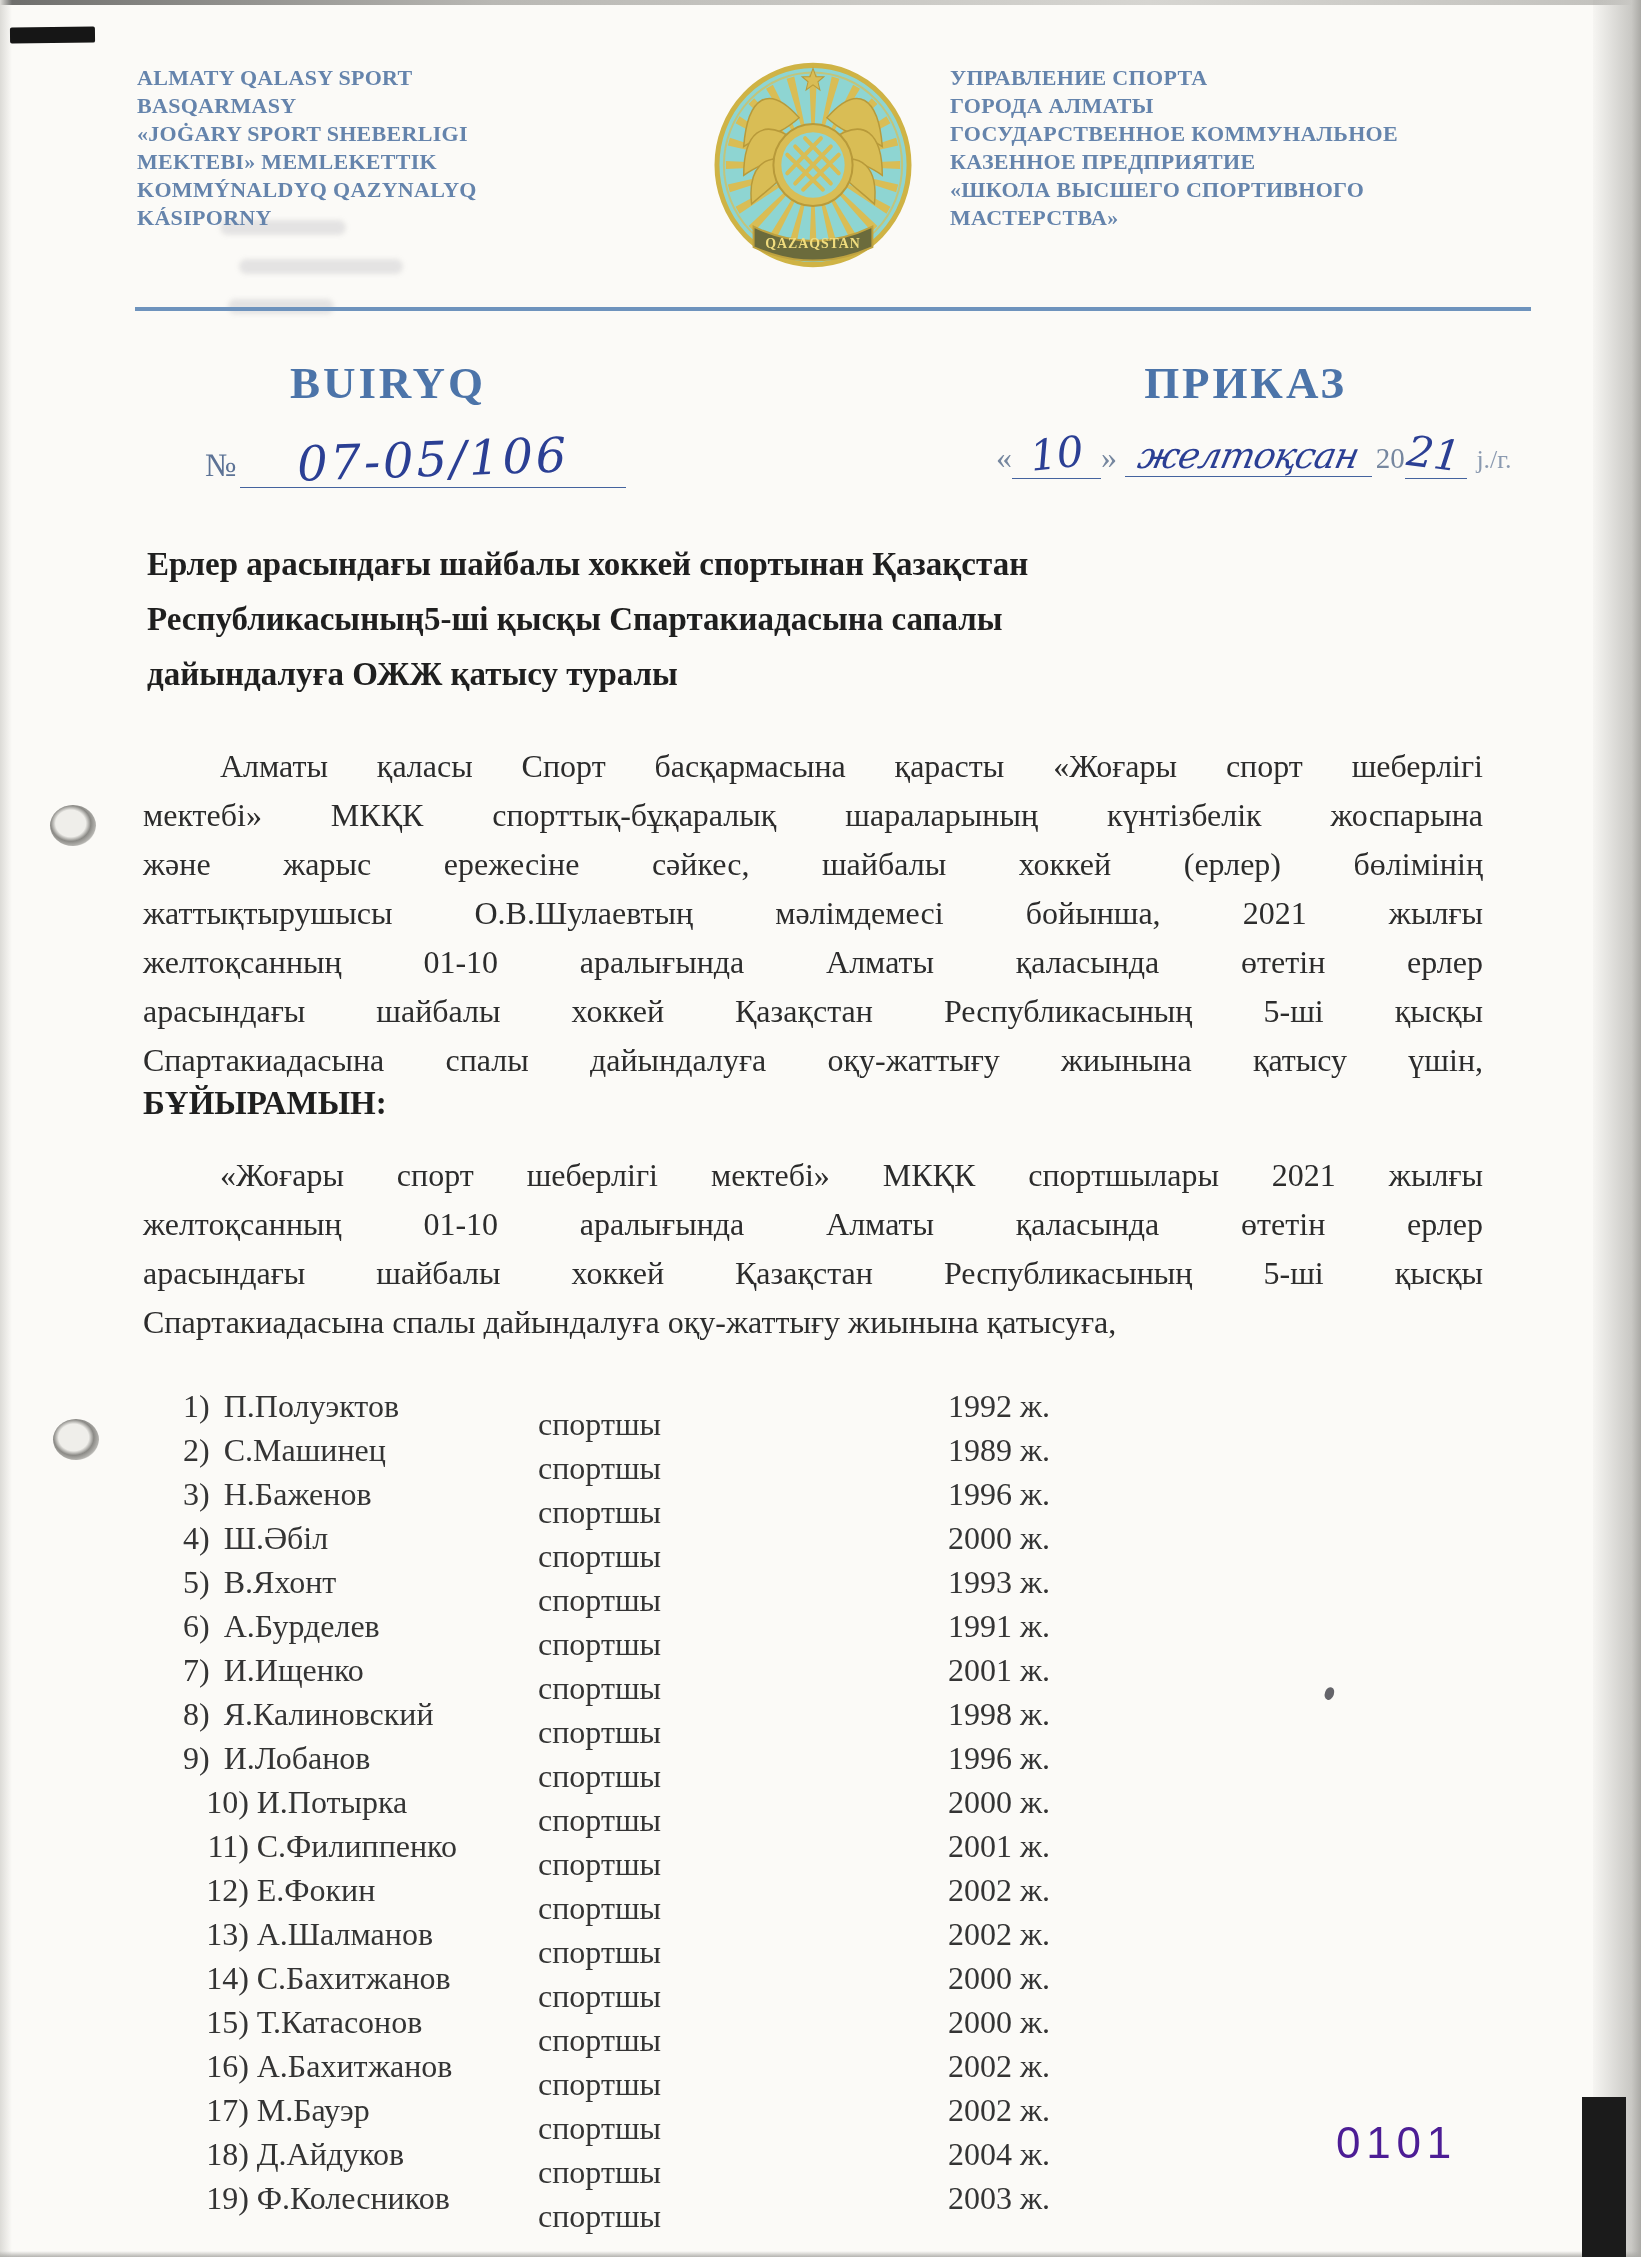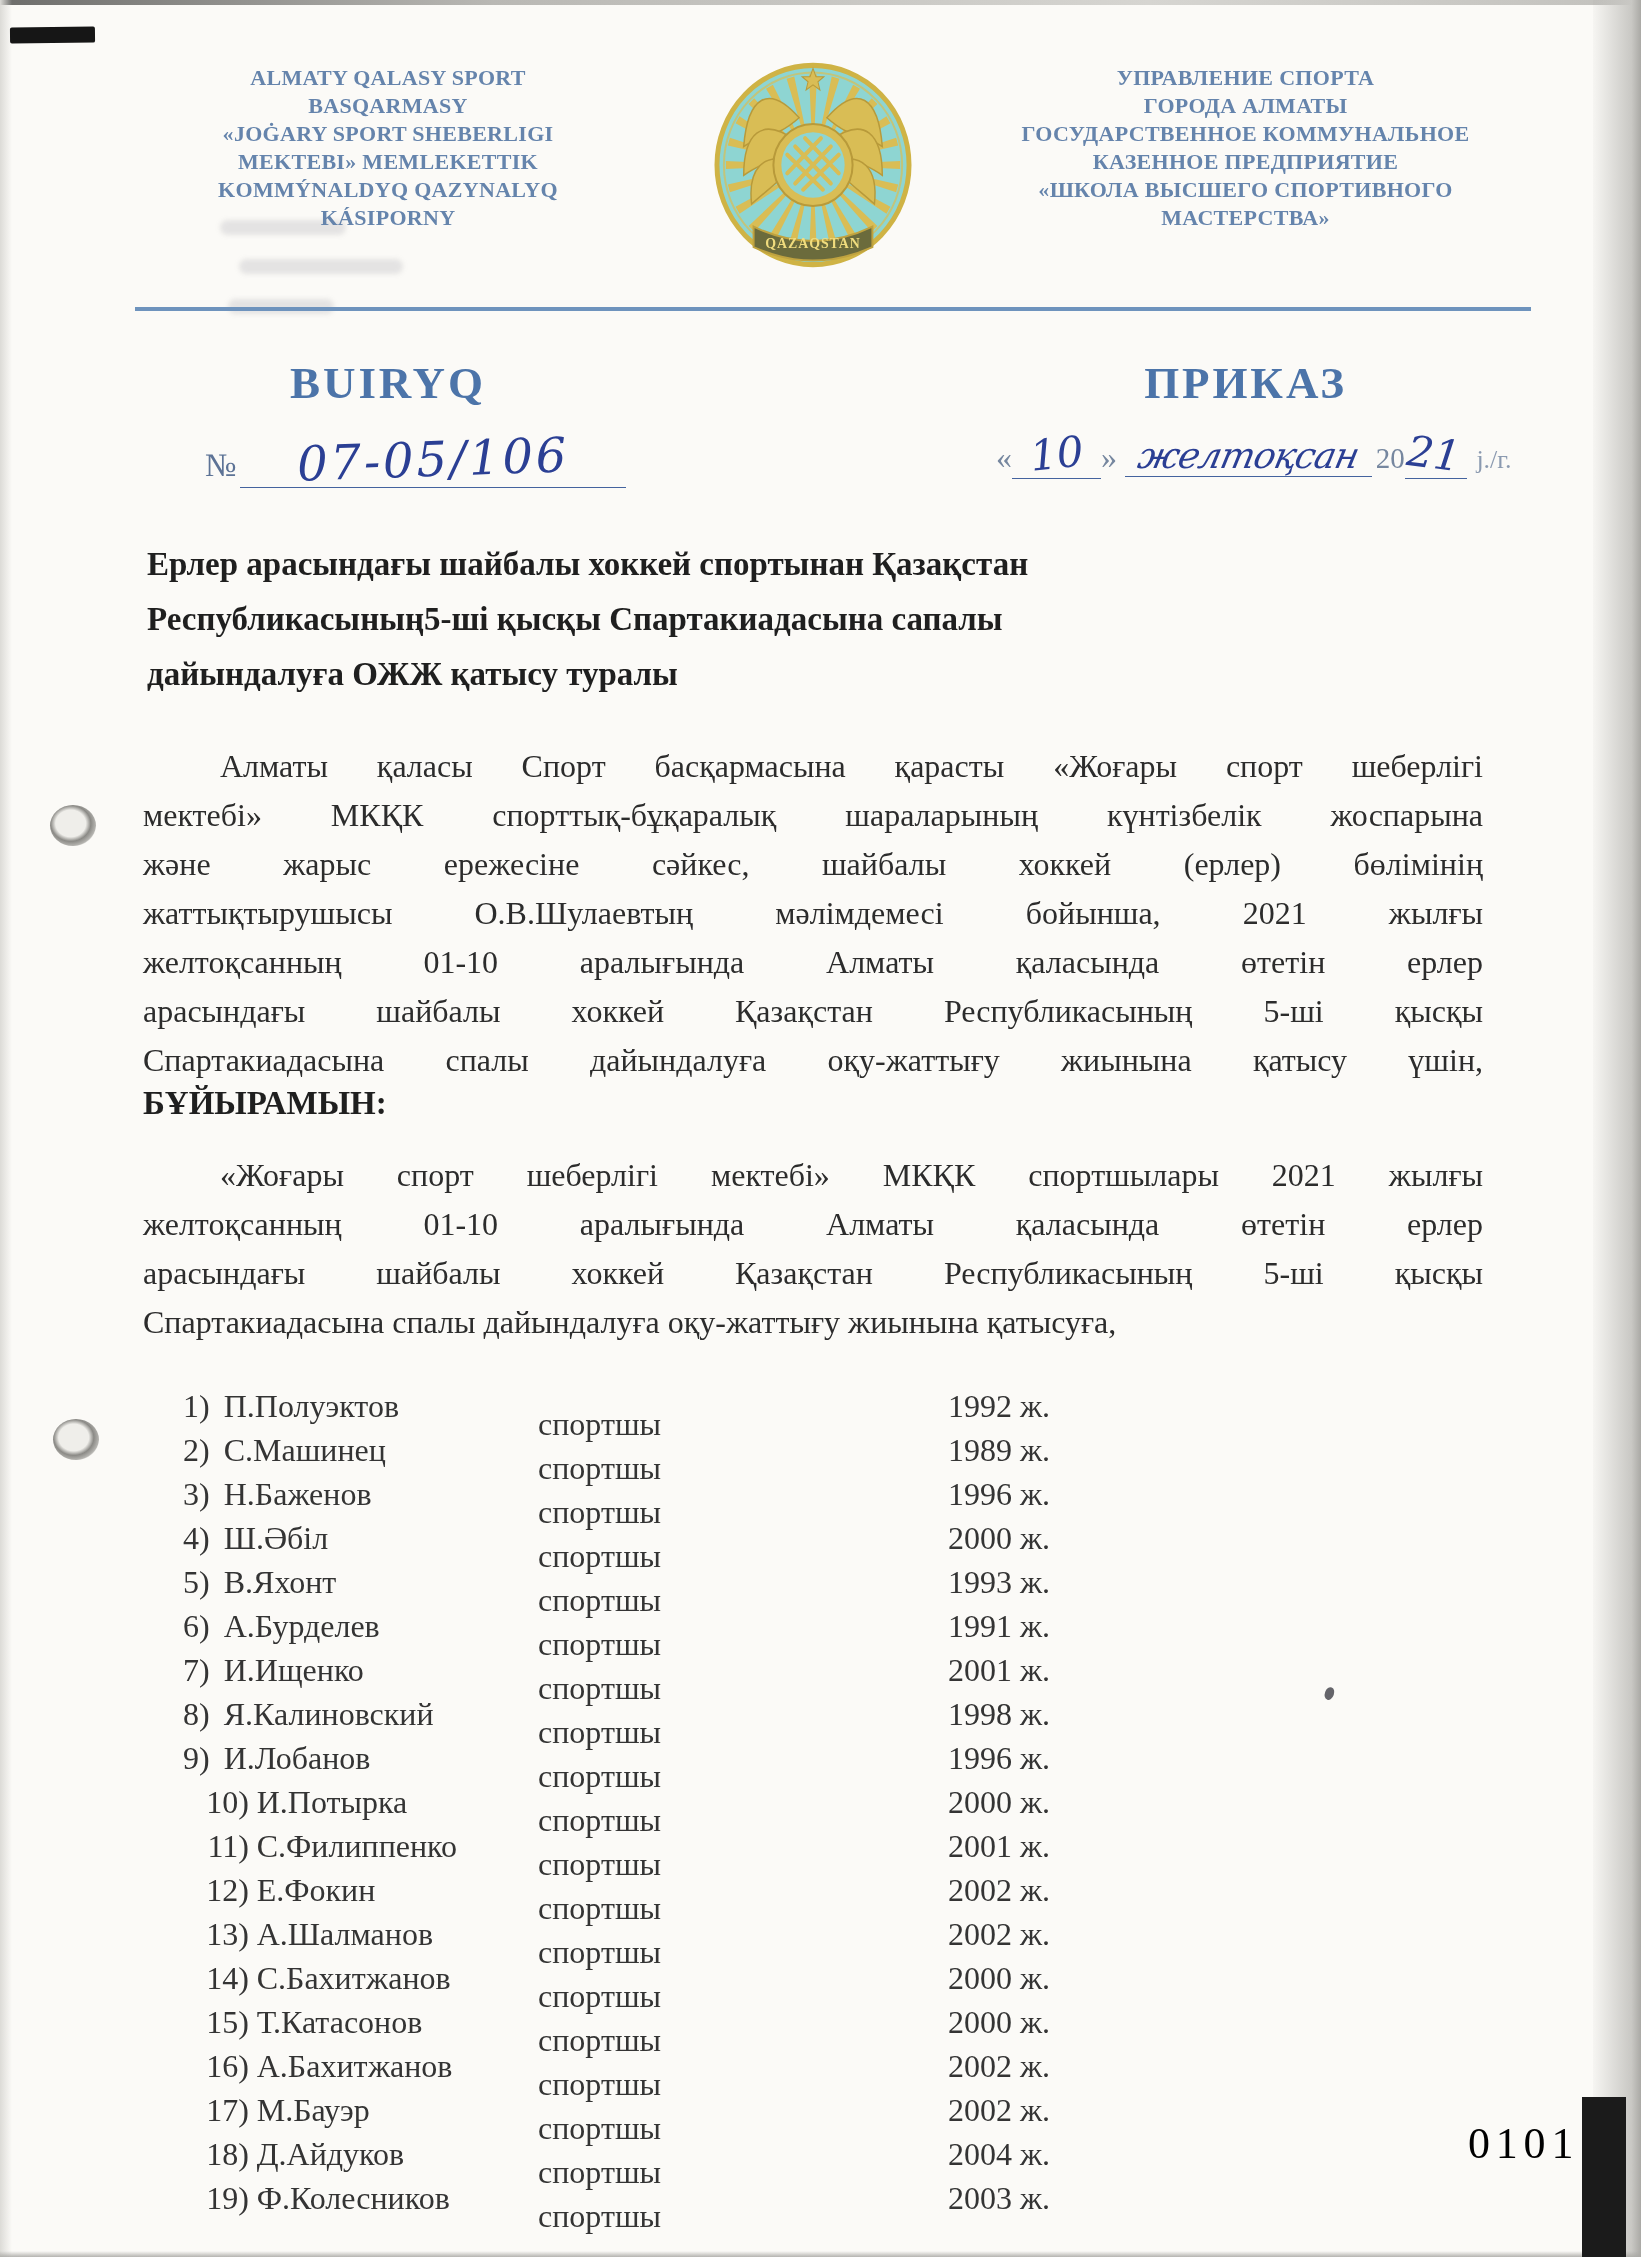--- a/index.html
+++ b/index.html
@@ -25,21 +25,21 @@
     background:radial-gradient(ellipse at 45% 45%,#efeeea 0 42%,#8b8a86 56%,#b5b4b0 70%,rgba(0,0,0,0) 76%);}
   .hole1{left:50px;top:805px;}
   .hole2{left:53px;top:1419px;}
   .smudge{position:absolute;background:rgba(110,115,125,0.16);filter:blur(2.9px);border-radius:7.7px;}
   .smudge1{left:220px;top:220px;width:126px;height:14.5px;}
   .smudge2{left:239px;top:259px;width:164px;height:15.4px;}
   .smudge3{left:228px;top:299px;width:106px;height:14.5px;}
   .speck{position:absolute;left:1325px;top:1687px;width:8.7px;height:12.6px;background:#3f3f46;
     border-radius:50%;transform:rotate(20deg);opacity:.8;}
   
-  .org{position:absolute;top:64px;text-align:center;font-weight:bold;
+  .org{position:absolute;top:64px;font-weight:bold;
     font-size:22px;line-height:28px;color:#6584ac;letter-spacing:0.3px;}
   .org-left{left:137px;width:502px;}
   .org-right{left:950px;width:591px;}
   .emblem{position:absolute;left:714px;top:52px;width:198px;height:226px;}
   .divider{position:absolute;left:135px;top:307px;width:1396px;height:3.9px;background:#6e93bd;}
   
   .order-title{position:absolute;top:357px;text-align:center;font-weight:bold;
     font-size:45px;color:#4c74a9;letter-spacing:2.9px;}
   .title-kk{left:137px;width:502px;}
   .title-ru{left:950px;width:591px;}
@@ -73,22 +73,22 @@
   .verb{position:absolute;left:143px;top:1085px;font-size:33px;font-weight:bold;color:#1f1f1f;}
   
   .ath-list{position:absolute;left:183px;top:1388px;width:1217px;font-size:32px;}
   .ath-row{position:relative;height:44px;}
   .num{display:inline-block;width:33px;}
   div.ath-row:nth-of-type(n+10) .num{width:66px;text-align:right;}
   .ath-name{display:inline-block;margin-left:7.7px;}
   .ath-role{position:absolute;left:355px;top:0;margin-top:18px;}
   .ath-year{position:absolute;left:765px;top:0;}
   
-  .page-no{position:absolute;left:1468px;top:2118px;font-size:44px;letter-spacing:5.8px;
-    color:#000000;font-family:Liberation Serif, serif;}
+  .page-no{position:absolute;left:1336px;top:2118px;font-size:44px;letter-spacing:5.8px;
+    color:#4c1d95;font-family:Liberation Sans, sans-serif;}
 </style>
 </head>
 <body>
 
 <div class="page">
 
   <div class="edge-top"></div>
   <div class="edge-left"></div>
   <div class="edge-right"></div>
   <div class="edge-bottom"></div>

